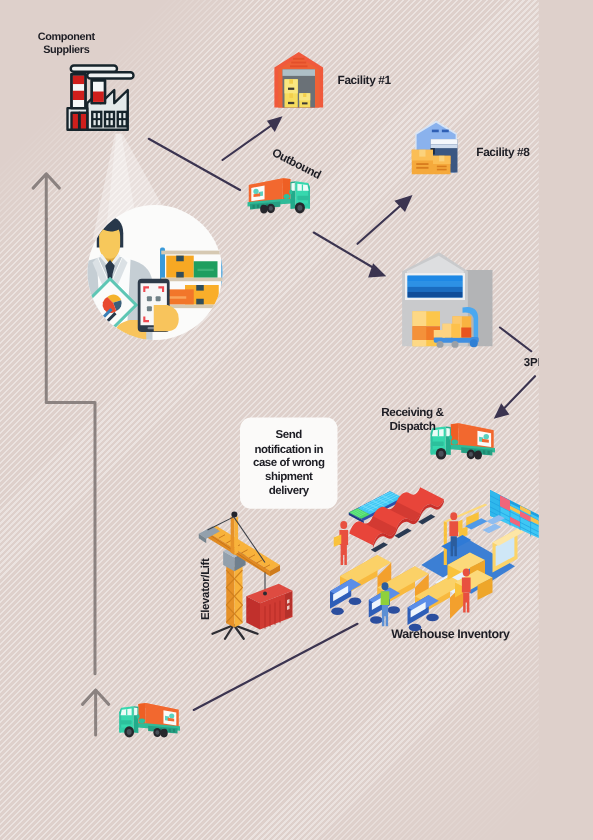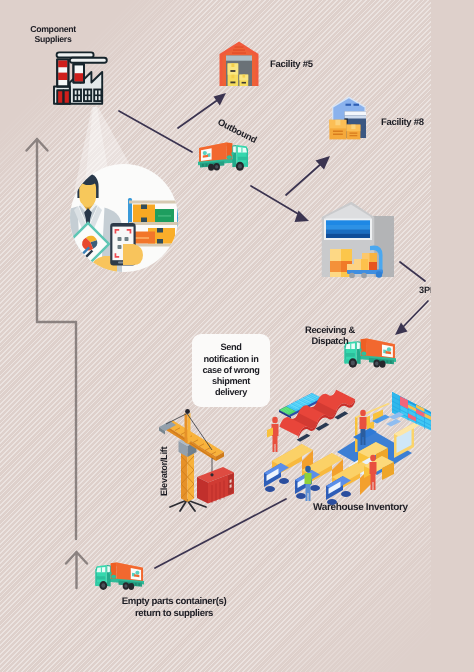--- a/index.html
+++ b/index.html
@@ -558,34 +558,33 @@
         <path d="M369.5 462 L376.5 462 L376.5 474 L369.5 474 Z" fill="#e8503f"></path>
         <path d="M370.5 474 L375.5 474 L375.5 490 L373.5 490 L373.5 482 L372.5 482 L372.5 490 L370.5 490 Z" fill="#e8503f"></path>
       </g>
     </g>
 
     <use href="#truck-art" transform="translate(144,561) scale(-0.49,0.49)"></use>
   </svg>
 
   <div class="lbl" style="left:20px;top:24px;width:66px;text-align:center;font-size:8.7px;letter-spacing:-0.3px;">Component<br>Suppliers</div>
 
-  <div class="lbl" style="left:270px;top:58.5px;font-size:9.5px;letter-spacing:-0.3px;">Facility #5</div>
+  <div class="lbl" style="left:270px;top:58.5px;font-size:9.5px;letter-spacing:-0.3px;">Facility #1</div>
 
   <div class="lbl" style="left:381px;top:117px;font-size:9.5px;letter-spacing:-0.3px;">Facility #8</div>
 
   <div class="lbl" style="left:221px;top:116px;font-size:9.4px;letter-spacing:-0.3px;transform:rotate(27deg);transform-origin:left top;">Outbound</div>
 
 
   <div class="lbl" style="left:419px;top:285px;font-size:9.2px;letter-spacing:-0.1px;">3PL</div>
 
   <div class="lbl" style="left:298px;top:324px;width:64px;text-align:center;font-size:9.4px;letter-spacing:-0.35px;line-height:1.18;">Receiving &amp;<br>Dispatch</div>
 
   <div class="lbl" style="left:159px;top:496px;font-size:9.2px;letter-spacing:-0.3px;transform:rotate(-90deg);transform-origin:left top;">Elevator/Lift</div>
 
   <div class="lbl" style="left:313px;top:502px;font-size:10px;letter-spacing:-0.35px;">Warehouse Inventory</div>
 
-  <div class="lbl" style="left:110px;top:596px;width:128px;text-align:center;font-size:9.6px;letter-spacing:-0.35px;line-height:1.2;">Empty parts container(s)<br>return to suppliers</div>
 
   <div id="note">
     <span>Send<br>notification in<br>case of wrong<br>shipment<br>delivery</span>
   </div>
 
 </div>
 
 </body></html>

